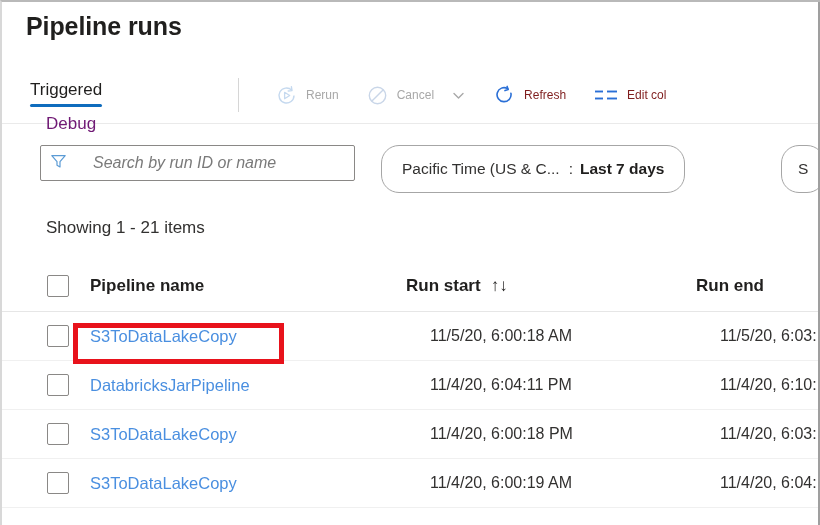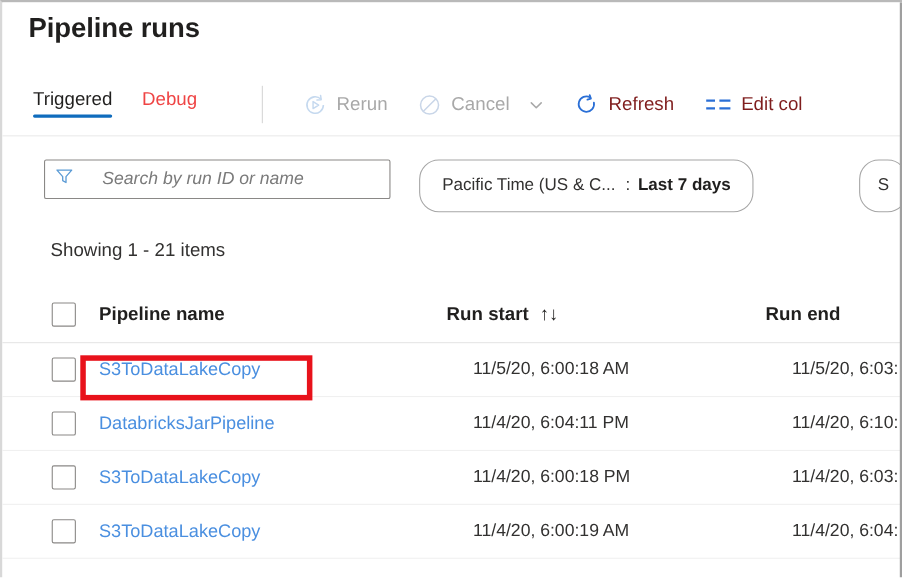--- a/index.html
+++ b/index.html
@@ -44,26 +44,27 @@
     border-bottom: 1px solid #eaeaea;
     box-sizing: border-box;
   }
   .tabs {
     position: absolute;
     left: 26px;
     top: 0;
     height: 58px;
     display: flex;
     align-items: flex-start;
+    flex-direction: column;
   }
   .tab {
     position: relative;
     padding: 14px 9px 0 2px;
     font-size: 17px;
-    color: #ef4444;
+    color: #701a75;
     white-space: nowrap;
     cursor: pointer;
   }
   .tab.active {
     color: #201f1e;
   }
   .tab.active .tab-underline {
     position: absolute;
     left: 2px;
     right: 9px;
@@ -90,21 +91,21 @@
     display: flex;
     align-items: center;
     white-space: nowrap;
   }
   .cmd {
     display: flex;
     align-items: center;
     gap: 9px;
     padding: 0 14px;
     height: 40px;
-    font-size: 17px;
+    font-size: 12px;
     cursor: pointer;
     white-space: nowrap;
   }
   .cmd.enabled { color: #7f1d1d; }
   .cmd.disabled { color: #a8a8a8; cursor: default; }
   .cmd .ico { display: inline-flex; align-items: center; justify-content: center; }
   .chev {
     margin-left: 8px;
     display: inline-flex;
   }

